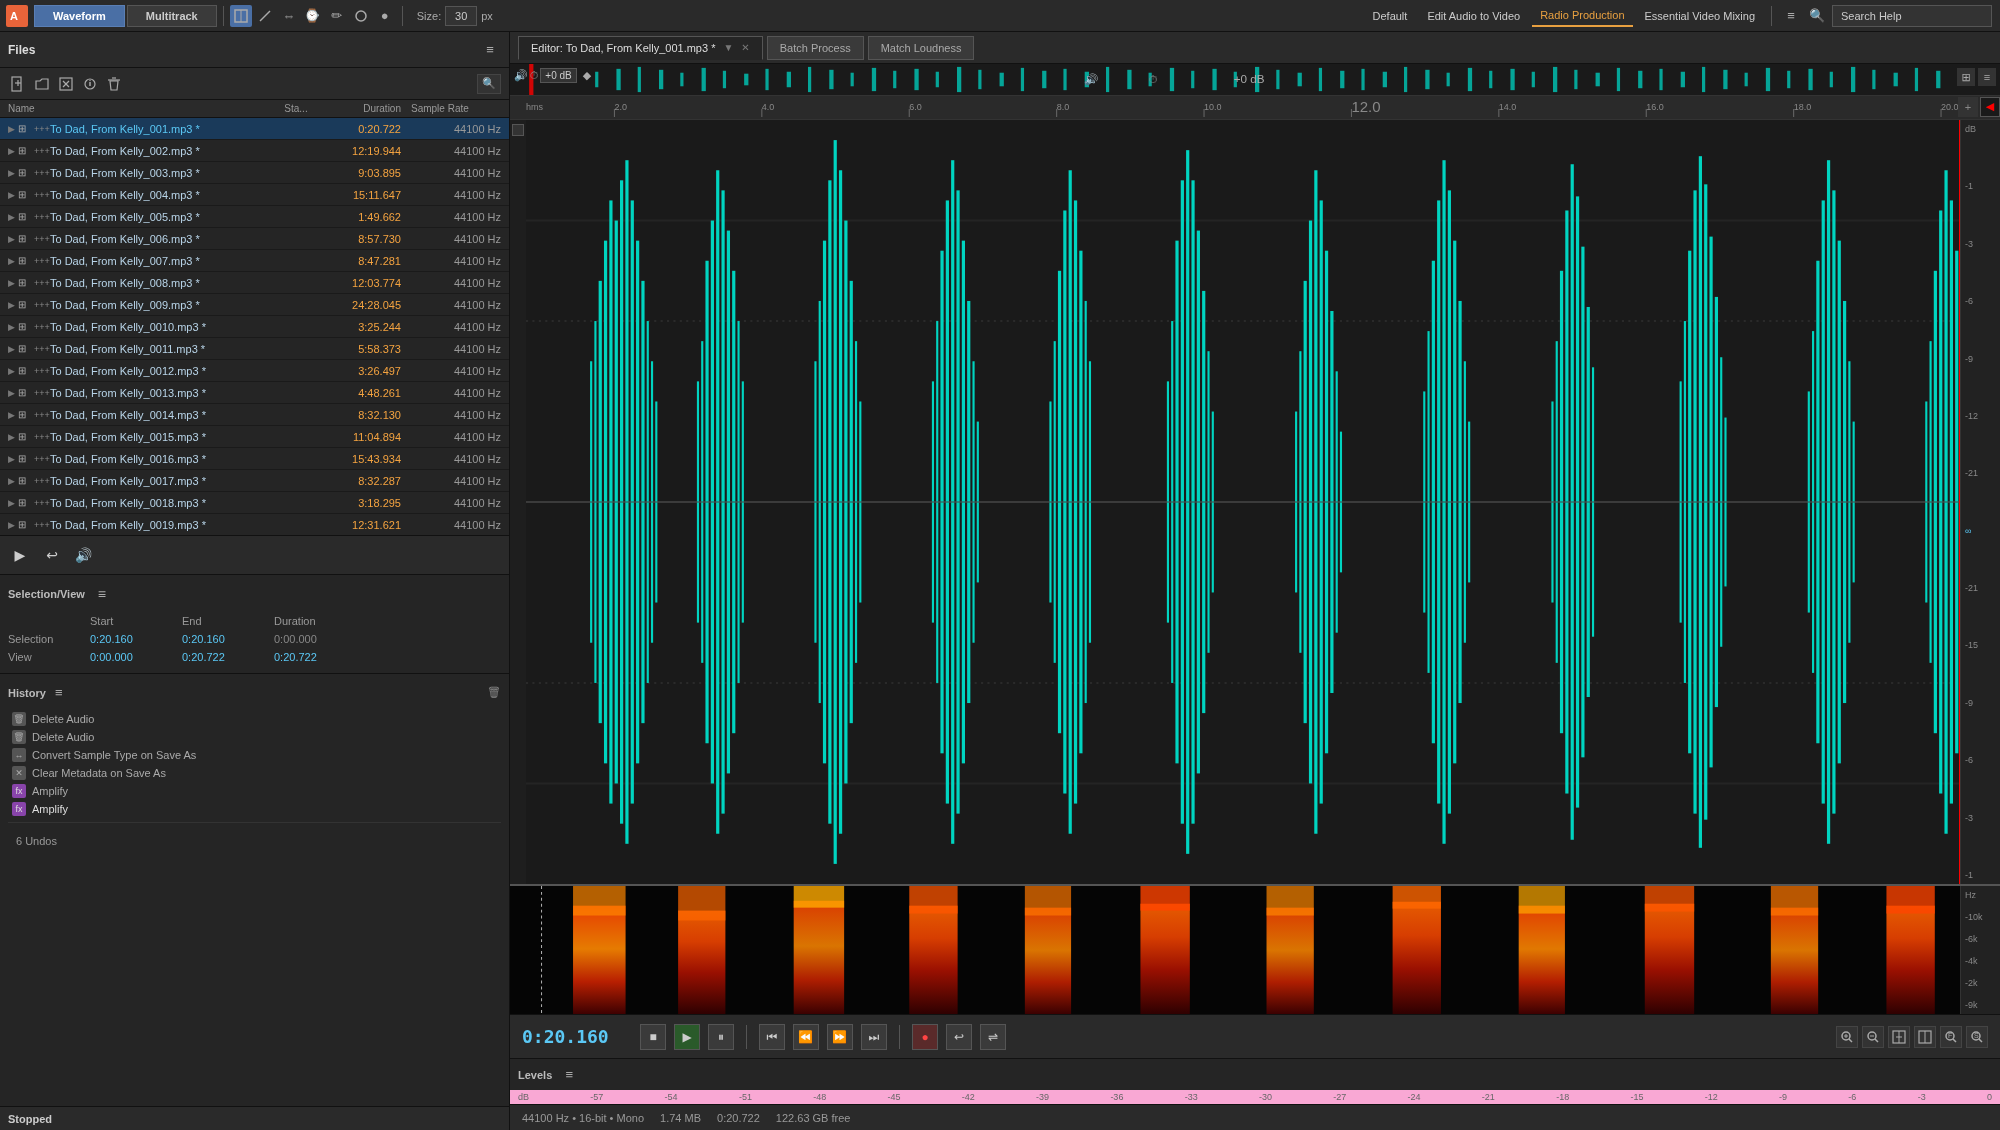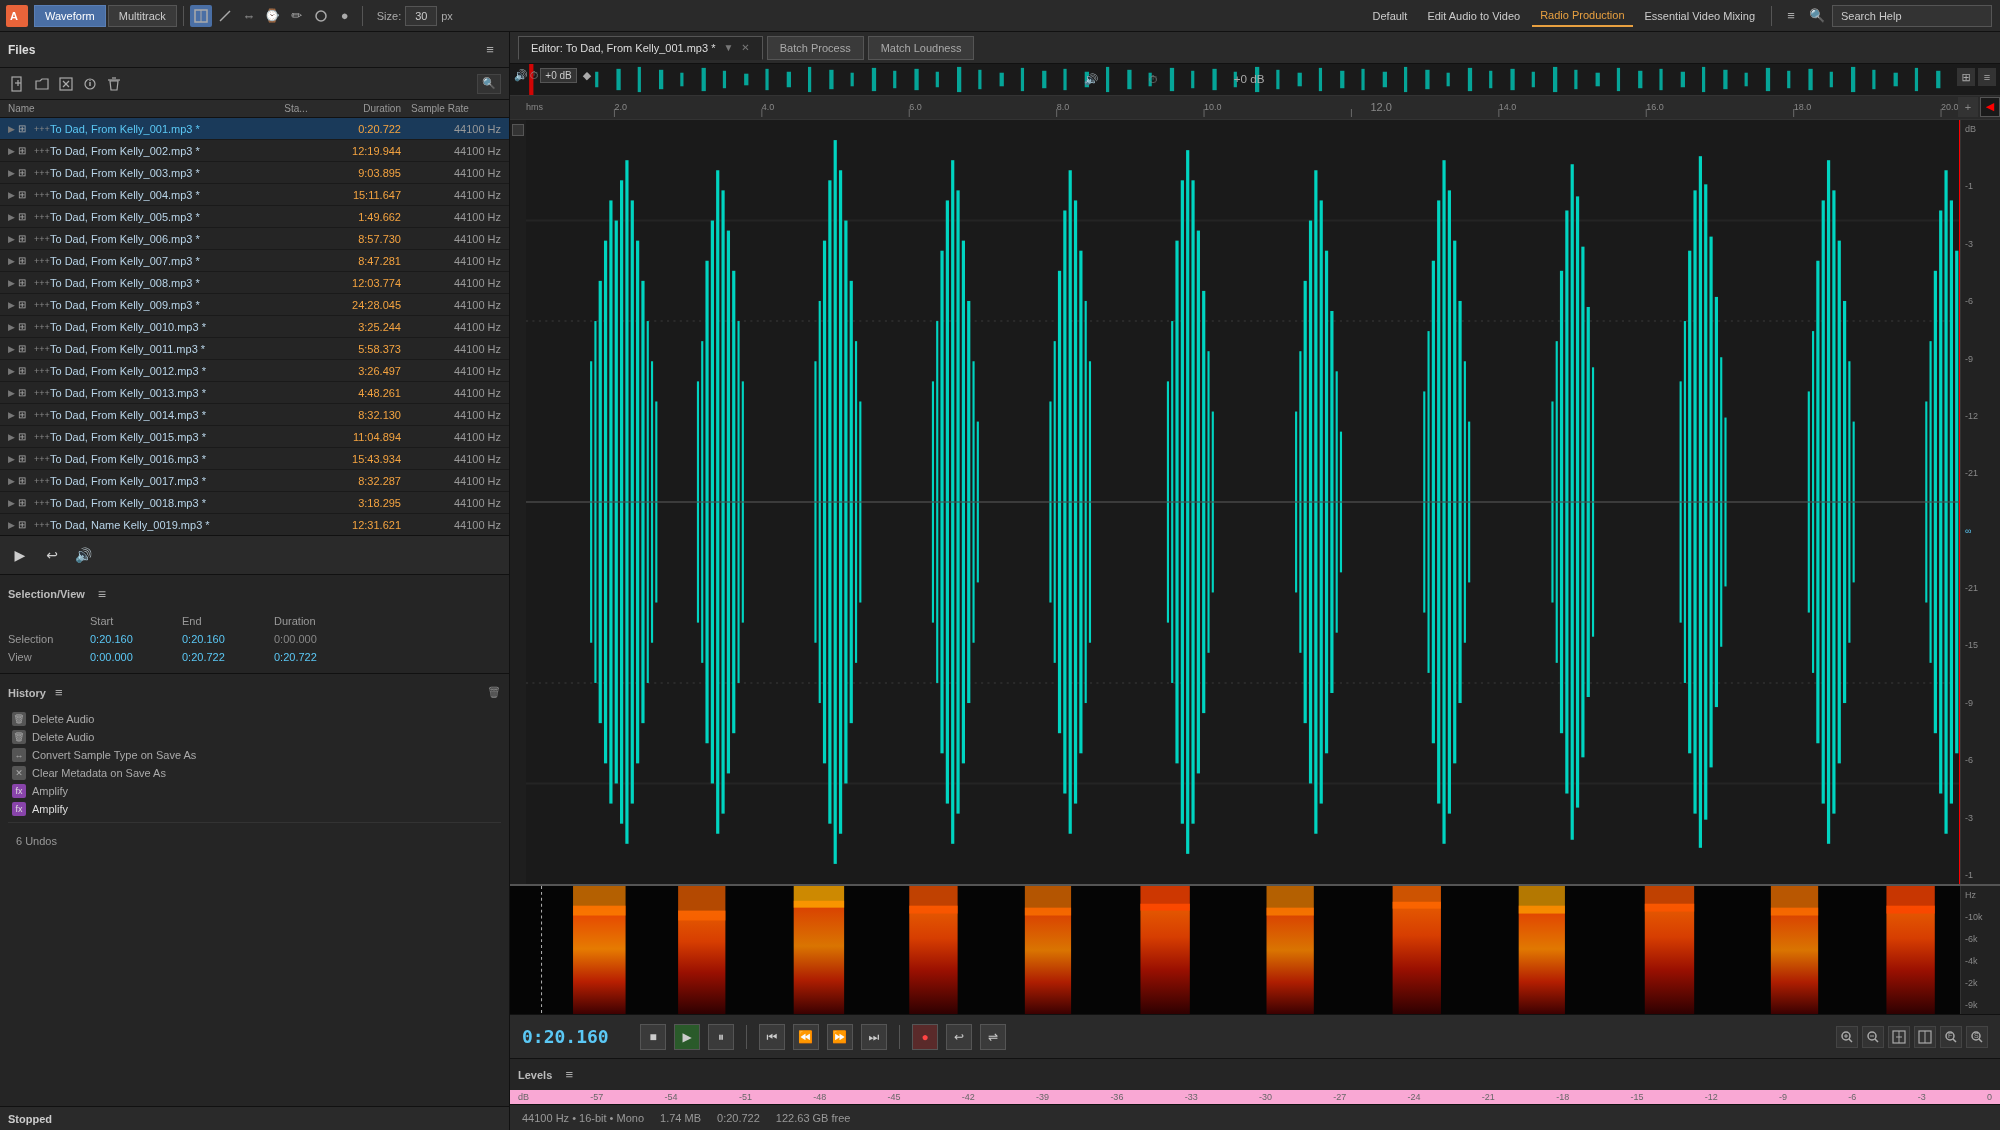--- a/index.html
+++ b/index.html
@@ -40,27 +40,28 @@
       color: white;
       font-weight: bold;
       font-size: 10px;
       border-radius: 2px;
       margin-right: 4px;
     }
     .mode-btn {
       background: #3a3a3a;
       border: 1px solid #555;
       color: #ccc;
-      padding: 2px 10px;
+      padding: 2px 18px;
       font-size: 11px;
       cursor: pointer;
       height: 22px;
       display: flex;
       align-items: center;
       gap: 4px;
+      font-weight: bold;
     }
     .mode-btn.active {
       background: #4a6fa5;
       border-color: #5a7fb5;
       color: white;
     }
     .toolbar-separator {
       width: 1px;
       height: 20px;
       background: #555;
@@ -841,21 +842,21 @@
       <div class="file-row-icon" style="font-size:9px; color:#888;">+++</div>
       <div class="file-row-name">To Dad, From Kelly_0018.mp3 *</div>
       <div class="file-row-status"></div>
       <div class="file-row-duration">3:18.295</div>
       <div class="file-row-rate">44100 Hz</div>
     </div>
         <div class="file-row">
       <div class="file-row-expand">▶</div>
       <div class="file-row-icon">⊞</div>
       <div class="file-row-icon" style="font-size:9px; color:#888;">+++</div>
-      <div class="file-row-name">To Dad, Name Kelly_0019.mp3 *</div>
+      <div class="file-row-name">To Dad, From Kelly_0019.mp3 *</div>
       <div class="file-row-status"></div>
       <div class="file-row-duration">12:31.621</div>
       <div class="file-row-rate">44100 Hz</div>
     </div>
       </div>
 
     <div class="playback-controls">
       <button class="play-btn">▶</button>
       <button class="play-btn">↩</button>
       <button class="play-btn">🔊</button>
@@ -1033,21 +1034,21 @@
     </div>
 
     <div class="time-ruler">
       <div style="display:flex; align-items:center; width:100%; padding-left:8px; position:relative; height:100%;">
         <div style="position:absolute; left:0; font-size:9px; color:#888;">hms</div>
         <div style="position:absolute; left:6%; font-size:9px; color:#888;">2.0</div>
         <div style="position:absolute; left:16%; font-size:9px; color:#888;">4.0</div>
         <div style="position:absolute; left:26%; font-size:9px; color:#888;">6.0</div>
         <div style="position:absolute; left:36%; font-size:9px; color:#888;">8.0</div>
         <div style="position:absolute; left:46%; font-size:9px; color:#888;">10.0</div>
-        <div style="position:absolute; left:56%; font-size:11px; color:#888;margin-left:19px;">12.0</div>
+        <div style="position:absolute; left:56%; font-size:15px; color:#888;">12.0</div>
         <div style="position:absolute; left:66%; font-size:9px; color:#888;">14.0</div>
         <div style="position:absolute; left:76%; font-size:9px; color:#888;">16.0</div>
         <div style="position:absolute; left:86%; font-size:9px; color:#888;">18.0</div>
         <div style="position:absolute; left:96%; font-size:9px; color:#888;">20.0</div>
 
         <svg style="position:absolute; bottom:0; left:0; width:100%; height:8px;" viewBox="0 0 1400 8" preserveAspectRatio="none">
           <line x1="84" y1="0" x2="84" y2="8" stroke="#666" stroke-width="1"></line>
           <line x1="224" y1="0" x2="224" y2="8" stroke="#666" stroke-width="1"></line>
           <line x1="364" y1="0" x2="364" y2="8" stroke="#666" stroke-width="1"></line>
           <line x1="504" y1="0" x2="504" y2="8" stroke="#666" stroke-width="1"></line>

